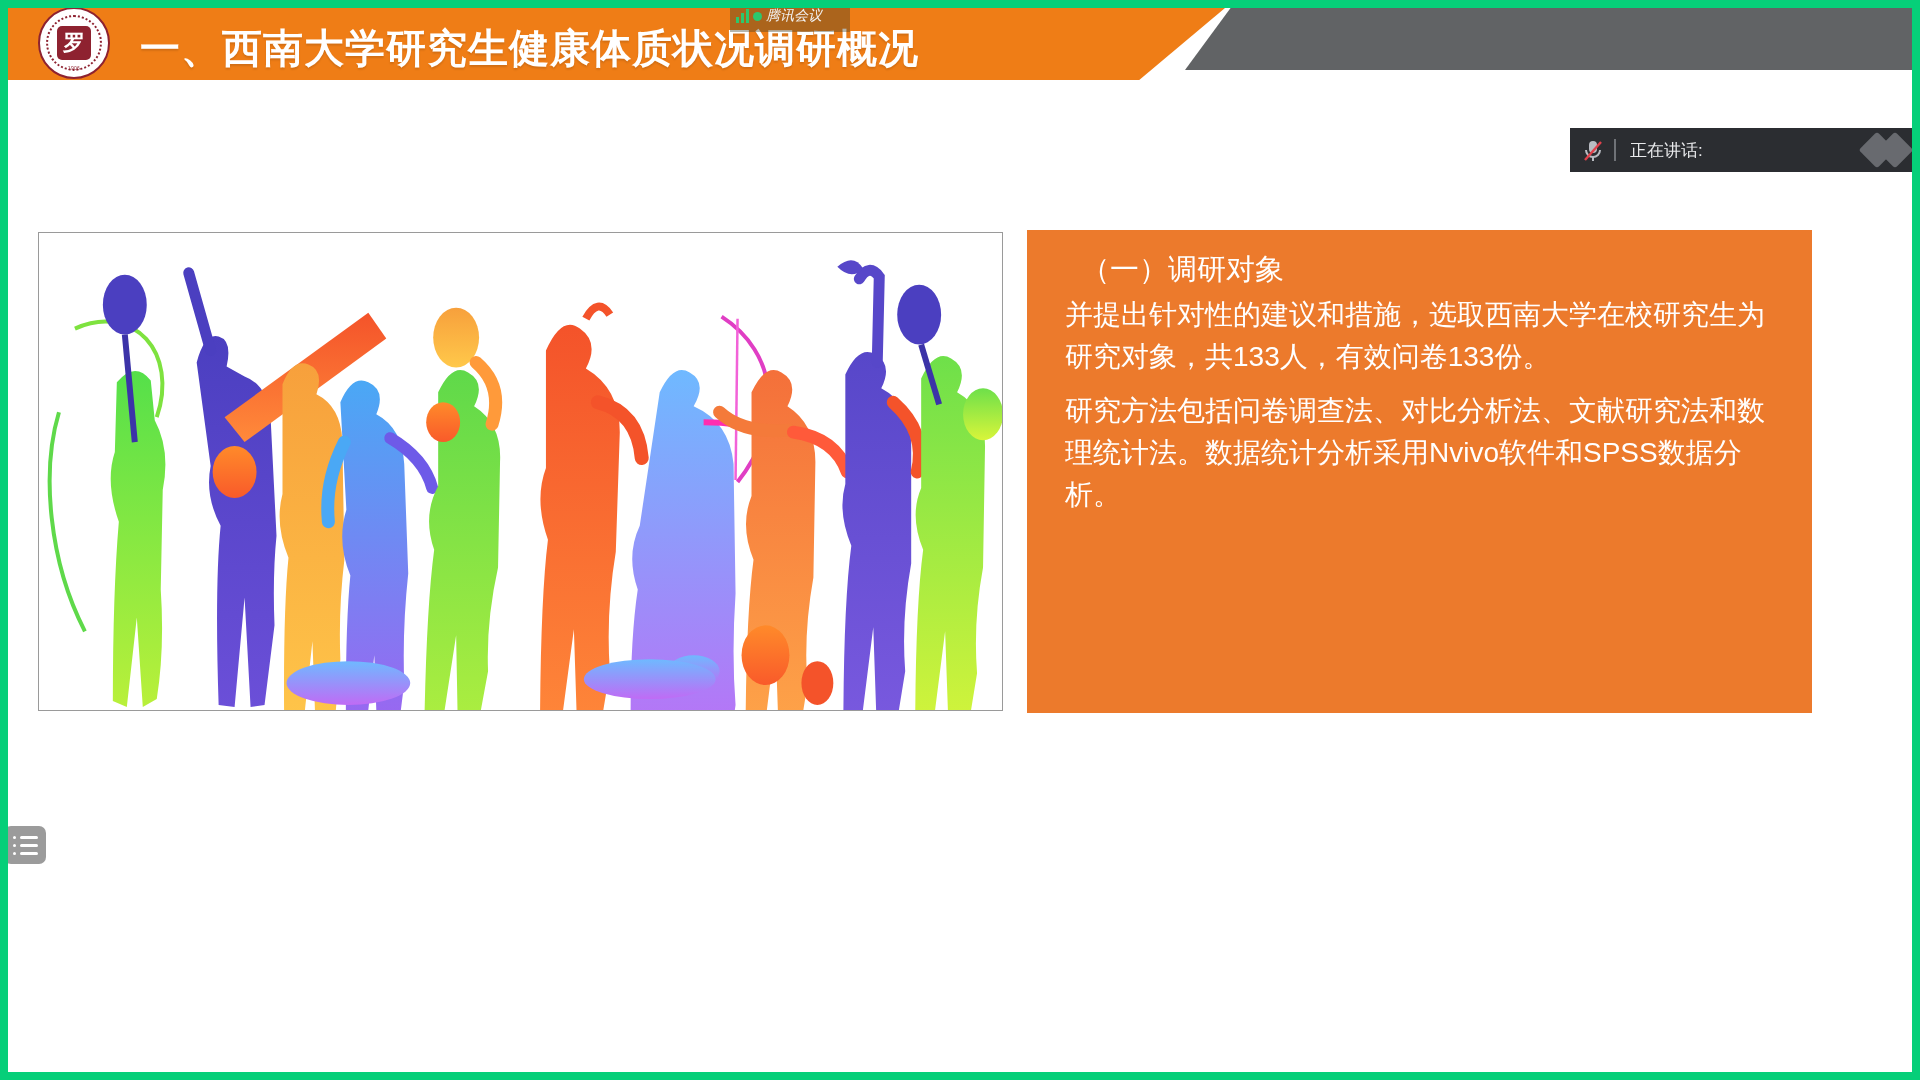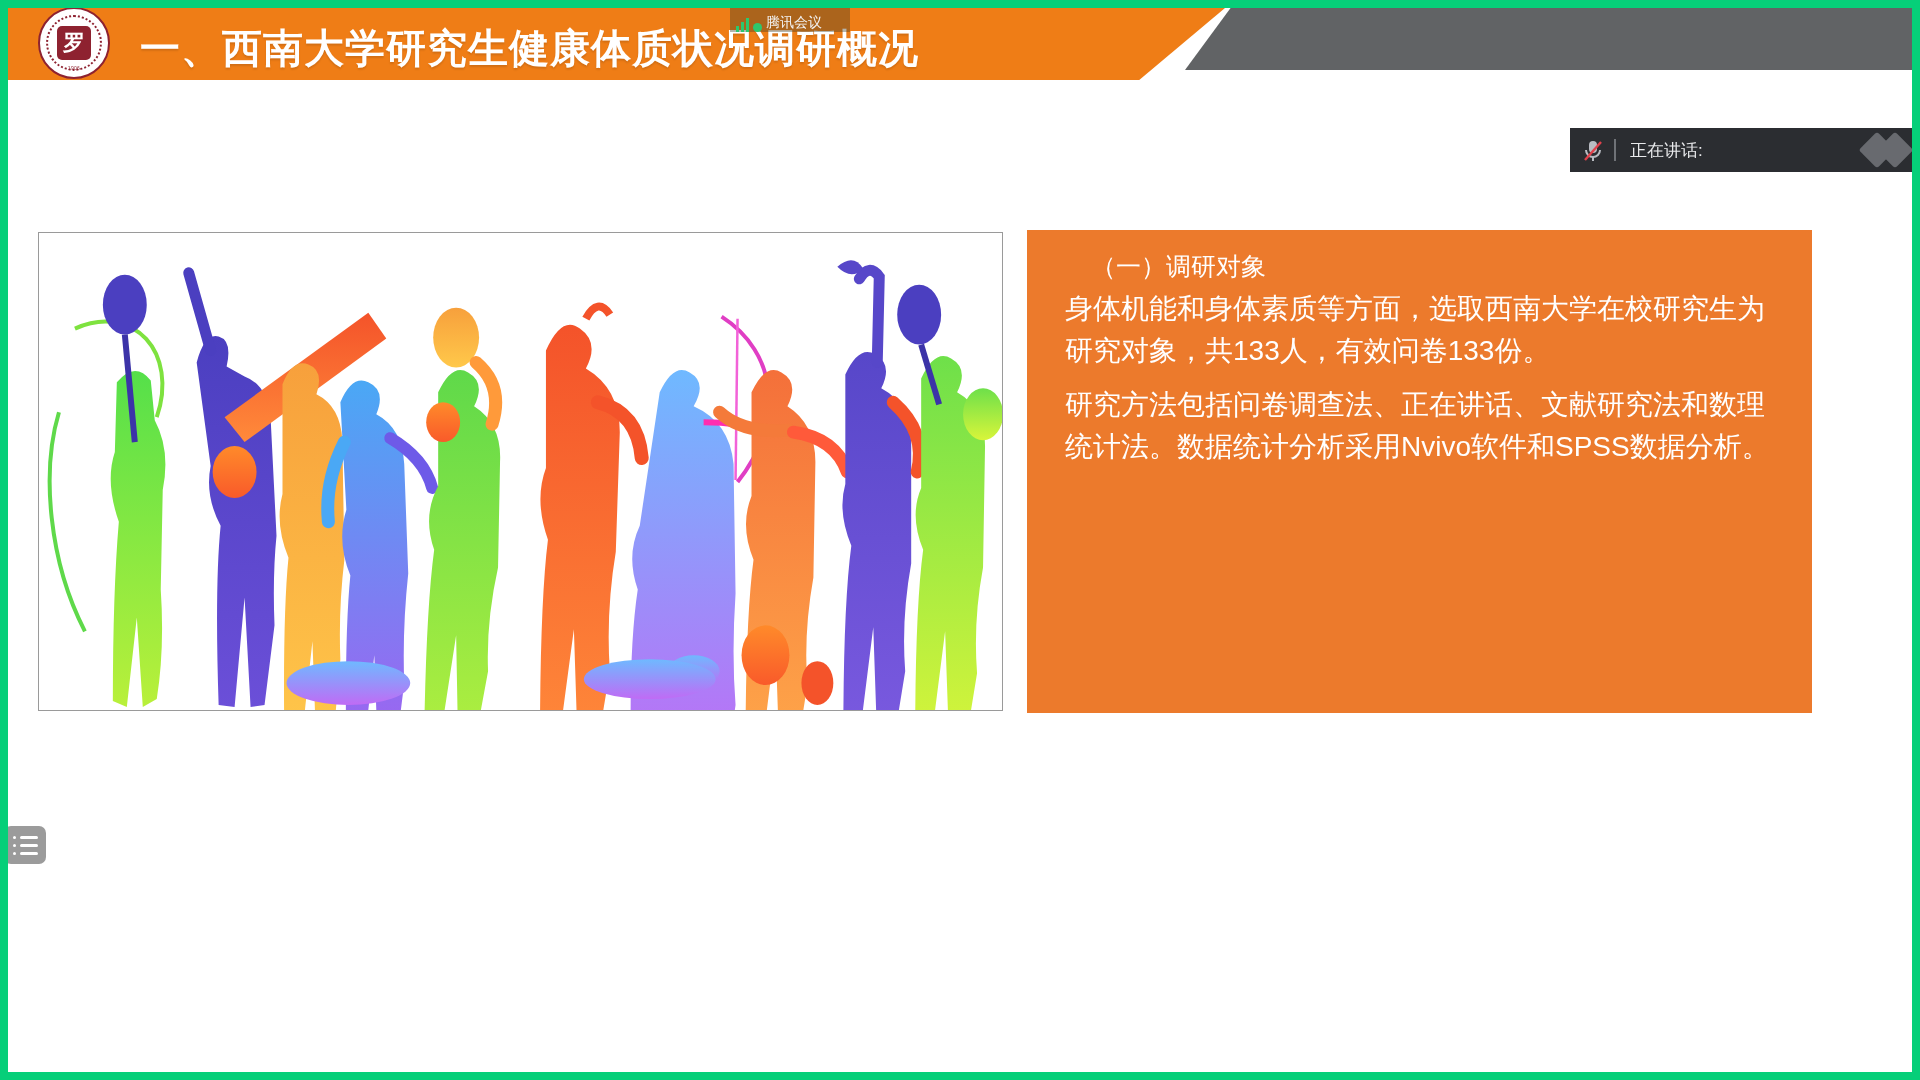--- a/index.html
+++ b/index.html
@@ -72,23 +72,24 @@
     font-size:40px; font-weight:bold; color:#ffffff;
     letter-spacing:1px;
     text-shadow:0 2px 2px rgba(0,0,0,.12);
     z-index:7; white-space:nowrap;
   }
 
   
   #tm-watermark{
     position:absolute; left:730px; top:0; width:120px; height:32px;
     background:rgba(60,60,40,.38);
-    display:flex; align-items:flex-end; gap:4px;
+    display:flex; align-items:center; gap:4px;
     padding:0 6px;
     z-index:30;
+    font-style:italic;
   }
   #tm-watermark .bars{ display:flex; align-items:flex-end; gap:2px; height:14px;}
   #tm-watermark .bars i{ width:3px; background:#2dc76d; display:block;}
   #tm-watermark .bars i:nth-child(1){height:6px;}
   #tm-watermark .bars i:nth-child(2){height:10px;}
   #tm-watermark .bars i:nth-child(3){height:14px;}
   #tm-watermark .dot{ width:9px;height:9px;border-radius:50%;background:#2dc76d;}
   #tm-watermark .tm-label{ font-size:14px;color:#f2f2f2;white-space:nowrap;}
 
   
@@ -121,21 +122,21 @@
   #illustration-panel svg{ display:block;width:100%;height:100%;}
 
   
   #info-panel{
     position:absolute; left:1027px; top:230px; width:785px; height:483px;
     background:#ec7a2c;
     padding:18px 28px 10px 38px;
     color:#ffffff;
   }
   .info-heading{
-    font-size:25px; line-height:1.5; margin-left:26px;
+    font-size:29px; line-height:1.5; margin-left:16px;
     white-space:nowrap;
   }
   .info-body{
     font-size:28px; line-height:1.5; margin-top:2px;
   }
   .sec-gap{ height:10px; }
 
   
   #body-paragraph{
     position:absolute; left:180px; top:765px; width:1560px;
@@ -285,23 +286,23 @@
 
       <ellipse cx="728" cy="424" rx="24" ry="30" fill="url(#gBall)"></ellipse>
       <ellipse cx="310" cy="452" rx="62" ry="22" fill="url(#gG)"></ellipse>
       <ellipse cx="612" cy="448" rx="66" ry="20" fill="url(#gG)"></ellipse>
       <ellipse cx="780" cy="452" rx="16" ry="22" fill="#f4532a"></ellipse>
     </svg>
   </div>
 
   <div id="info-panel">
     <div class="info-heading">（一）调研对象</div>
-    <div class="info-body">身体机能和身体素质等方面，选取西南大学在校研究生为研究对象，共133人，有效问卷133份。</div>
+    <div class="info-body">并提出针对性的建议和措施，选取西南大学在校研究生为研究对象，共133人，有效问卷133份。</div>
     <div class="sec-gap"></div>
-    <div class="info-body">研究方法包括问卷调查法、正在讲话、文献研究法和数理统计法。数据统计分析采用Nvivo软件和SPSS数据分析。</div>
+    <div class="info-body">研究方法包括问卷调查法、对比分析法、文献研究法和数理统计法。数据统计分析采用Nvivo软件和SPSS数据分析。</div>
   </div>
 
 
 </div>
 
 <div id="list-toggle">
   <div class="rows">
     <div class="row">
         <b></b>
         <i></i>

